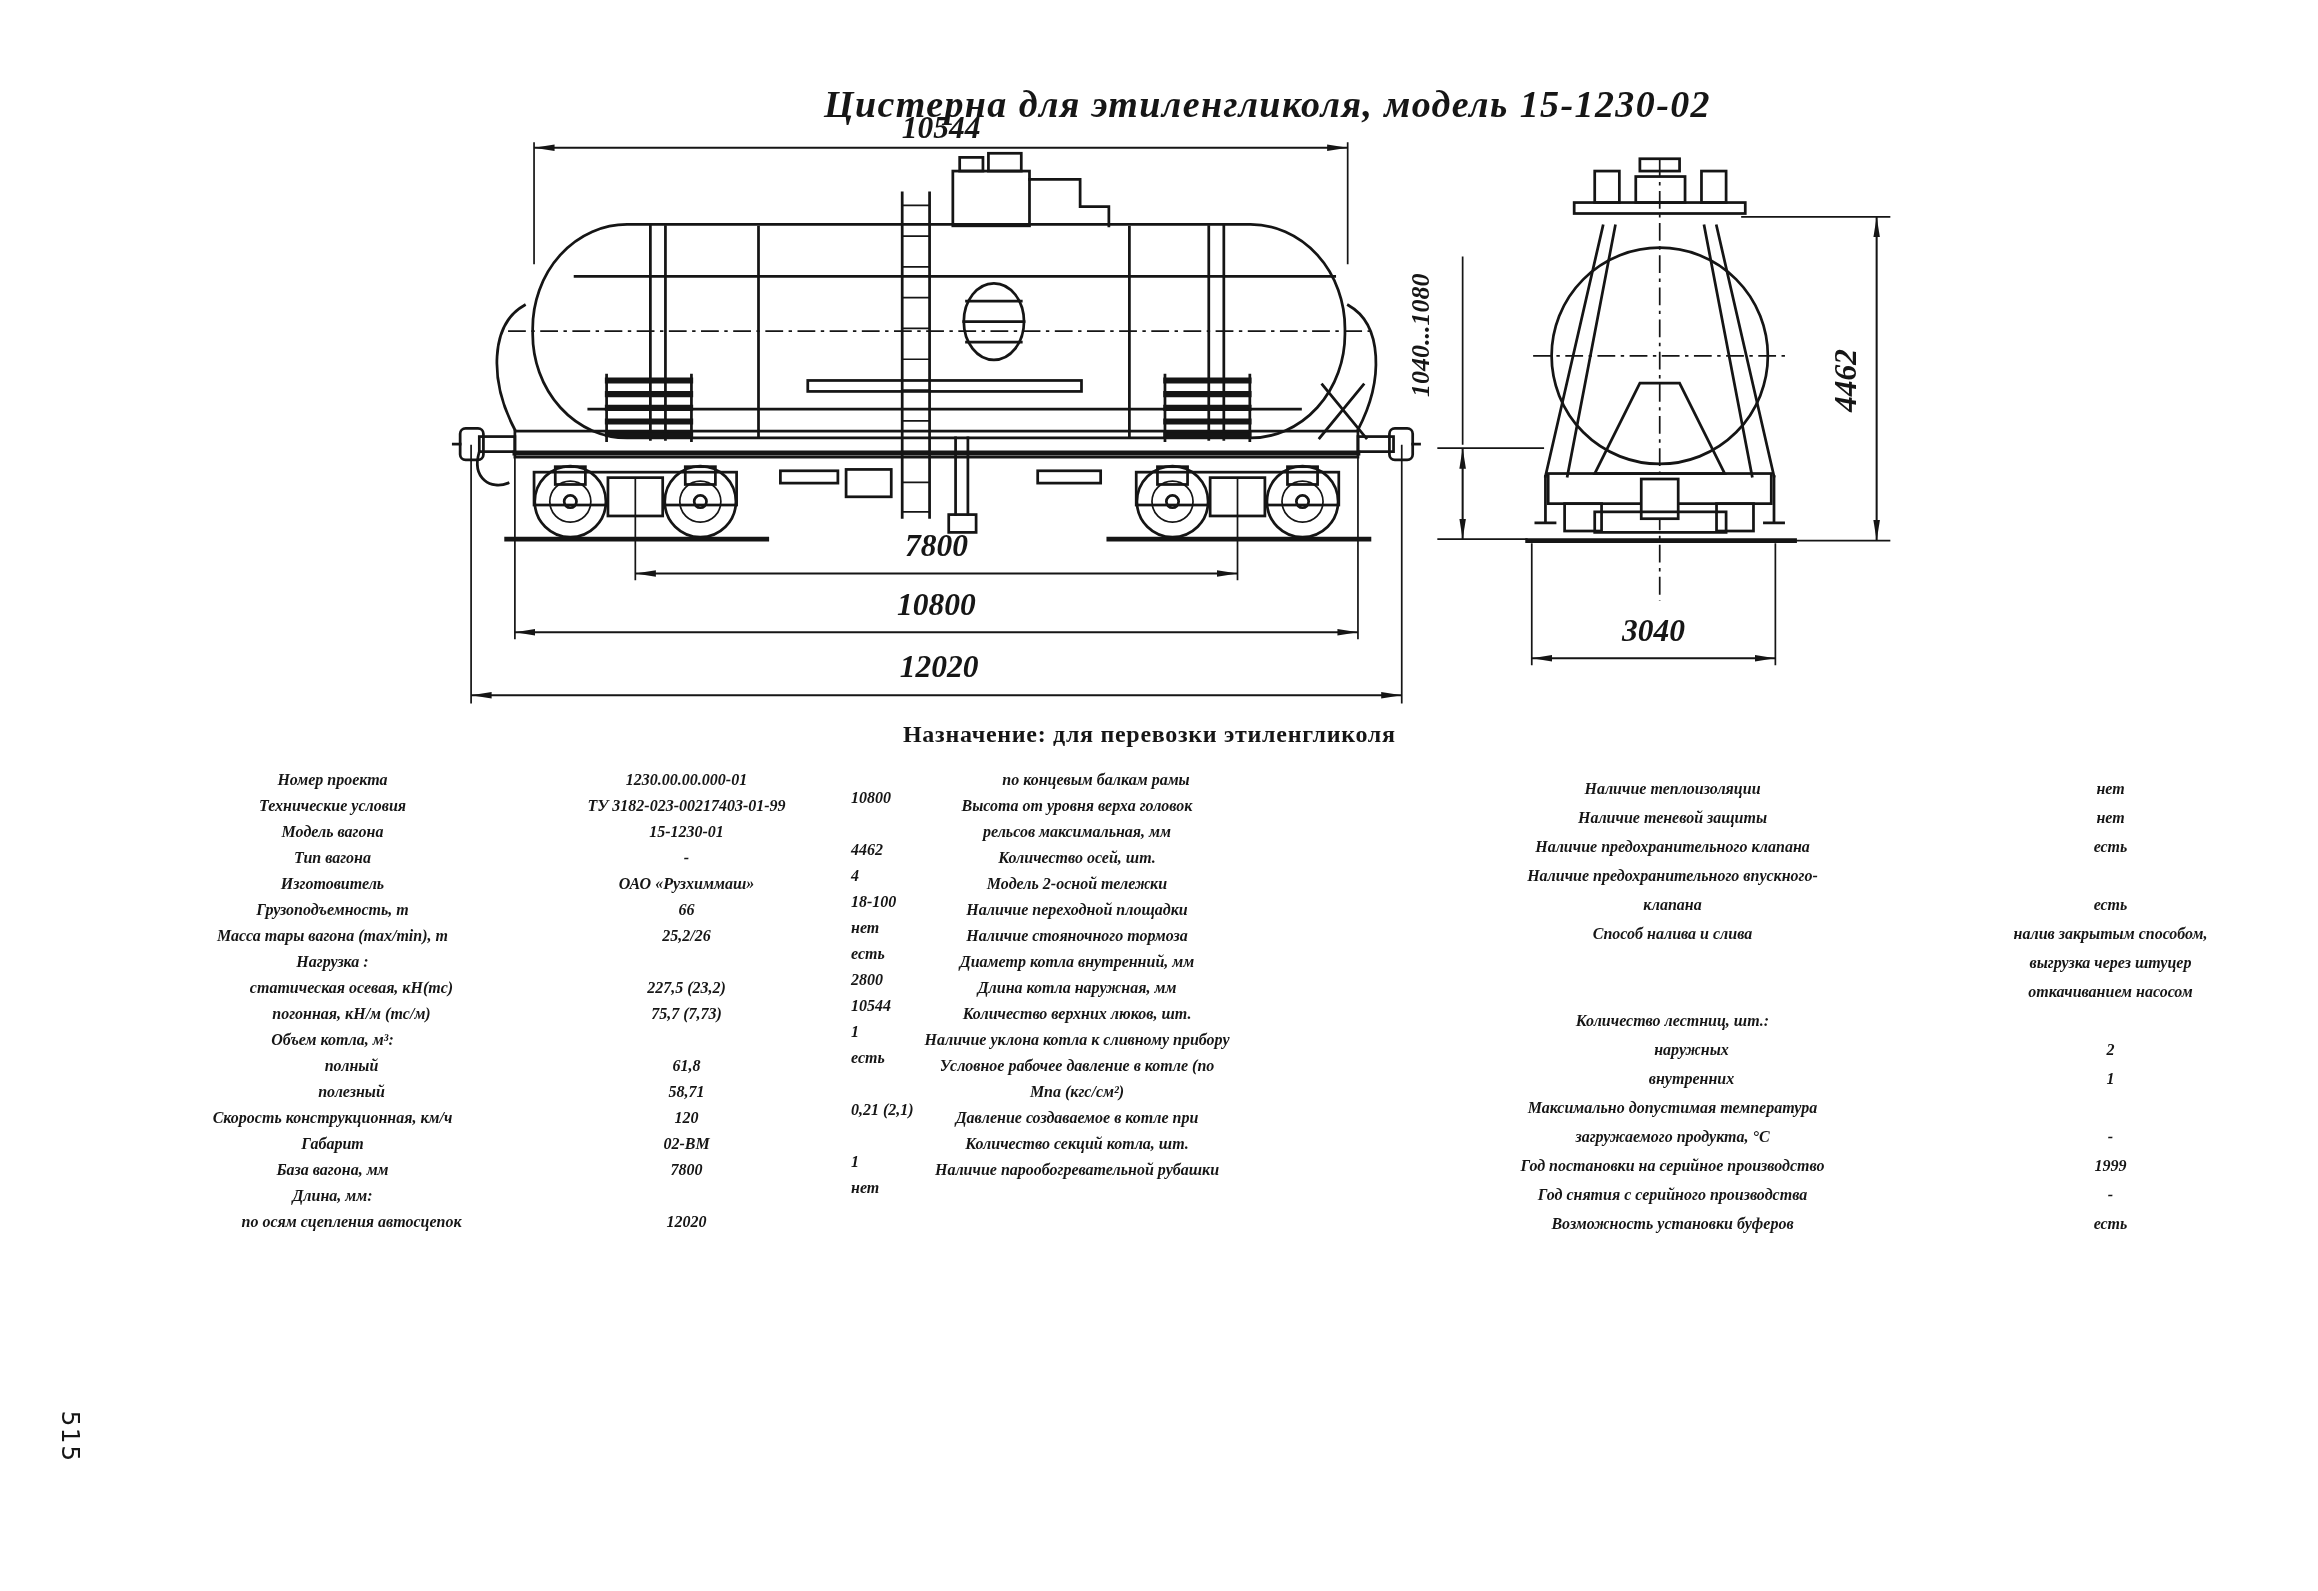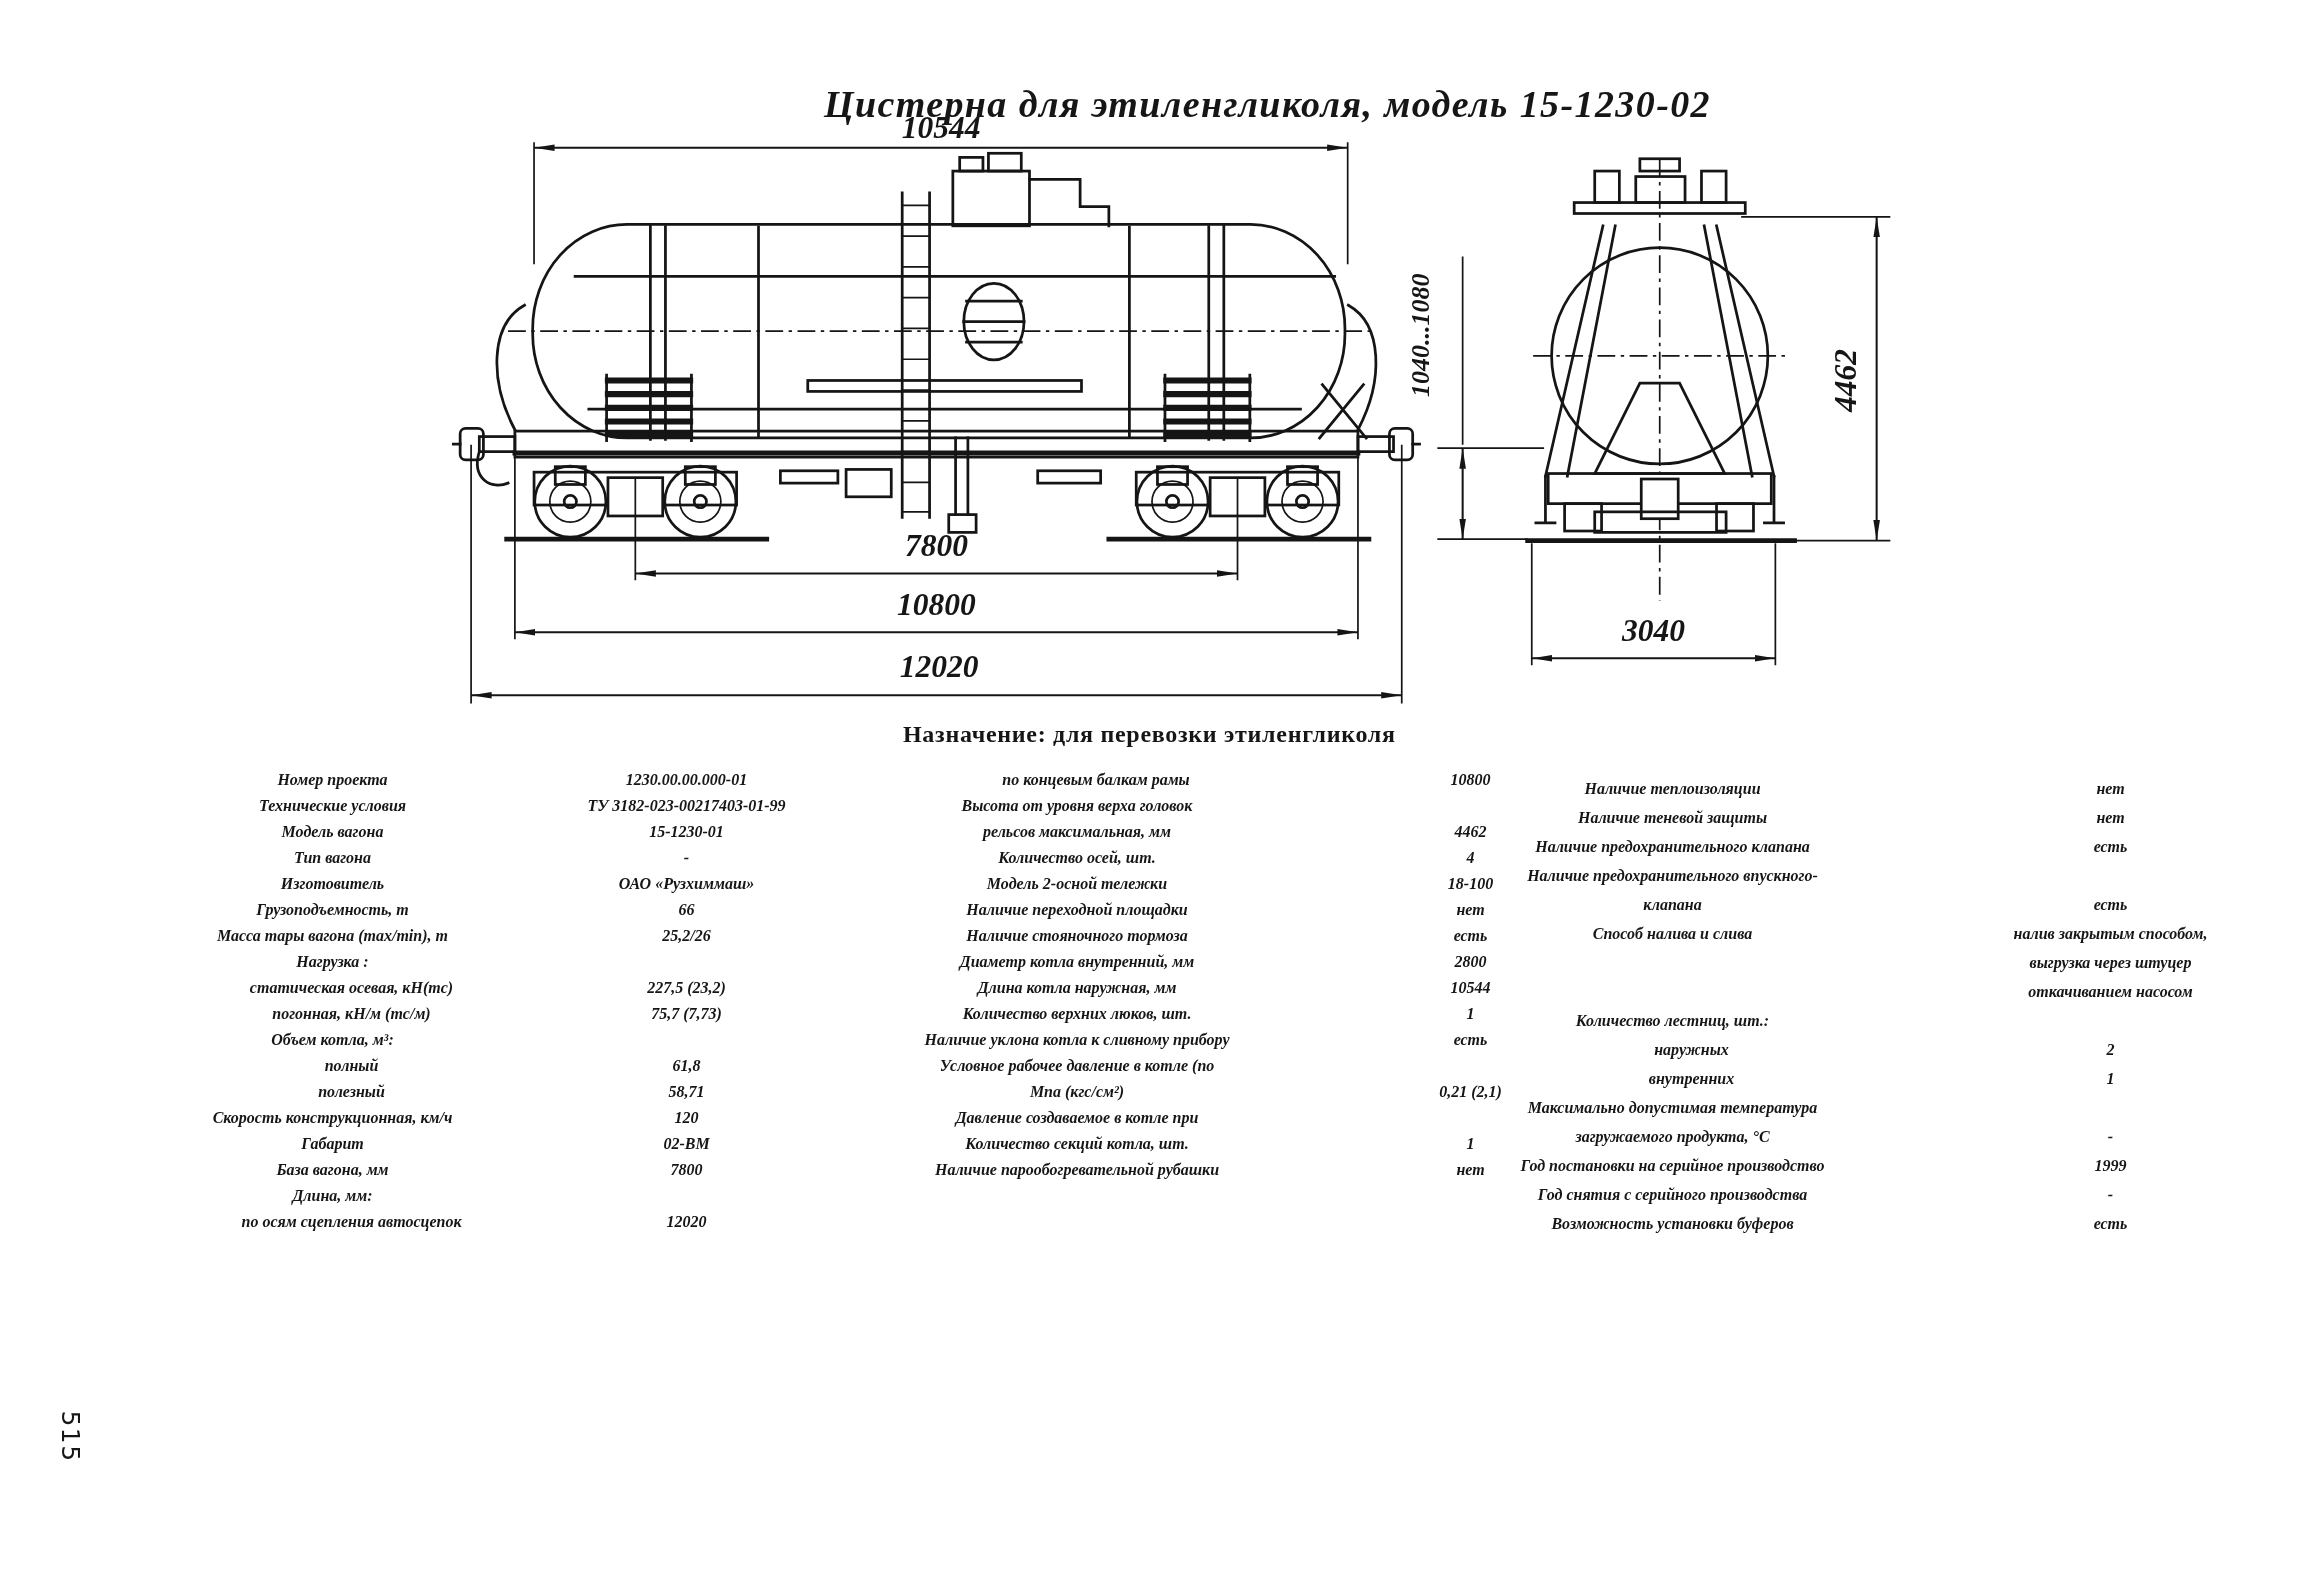--- a/index.html
+++ b/index.html
@@ -19,21 +19,21 @@
   .wf{fill:#ffffff;}
   .dtx{font-family:"Liberation Serif",serif;font-style:italic;font-weight:bold;
        font-size:46px;fill:#161616;text-anchor:middle;}
   .dtx.sm{font-size:38px;}
   .specs{position:absolute;font-style:italic;font-weight:bold;font-size:16px;line-height:1.12;text-align:center;}
   .specs .row{display:flex;align-items:flex-start;}
   .c1{left:139px;top:771px;width:708px;}
   .c1 .row{height:26px;}
   .c1 .lbl{width:387px;}
   .c2{left:851px;top:771px;width:787px;}
-  .c2 .row{height:26px;}
+  .c2 .row{height:26px;flex-direction:column;}
   .c2 .lbl{width:452px;}
   .c3{left:1439px;top:780px;width:876px;}
   .c3 .row{height:29px;}
   .c3 .lbl{width:467px;}
   .lbl{flex:0 0 auto;box-sizing:border-box;}
   .lbl.ind{padding-left:38px;}
   .val{flex:1 1 auto;}
   .pageno{position:absolute;left:45px;top:1422px;font-family:"DejaVu Sans",sans-serif;
           font-size:25px;transform:rotate(90deg);transform-origin:center;letter-spacing:1.4px;}
 </style>

